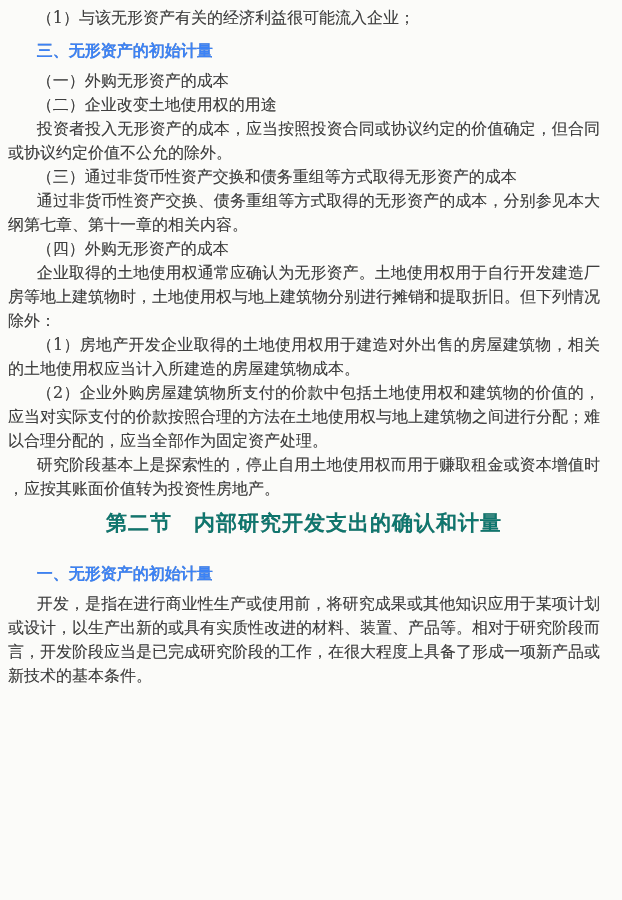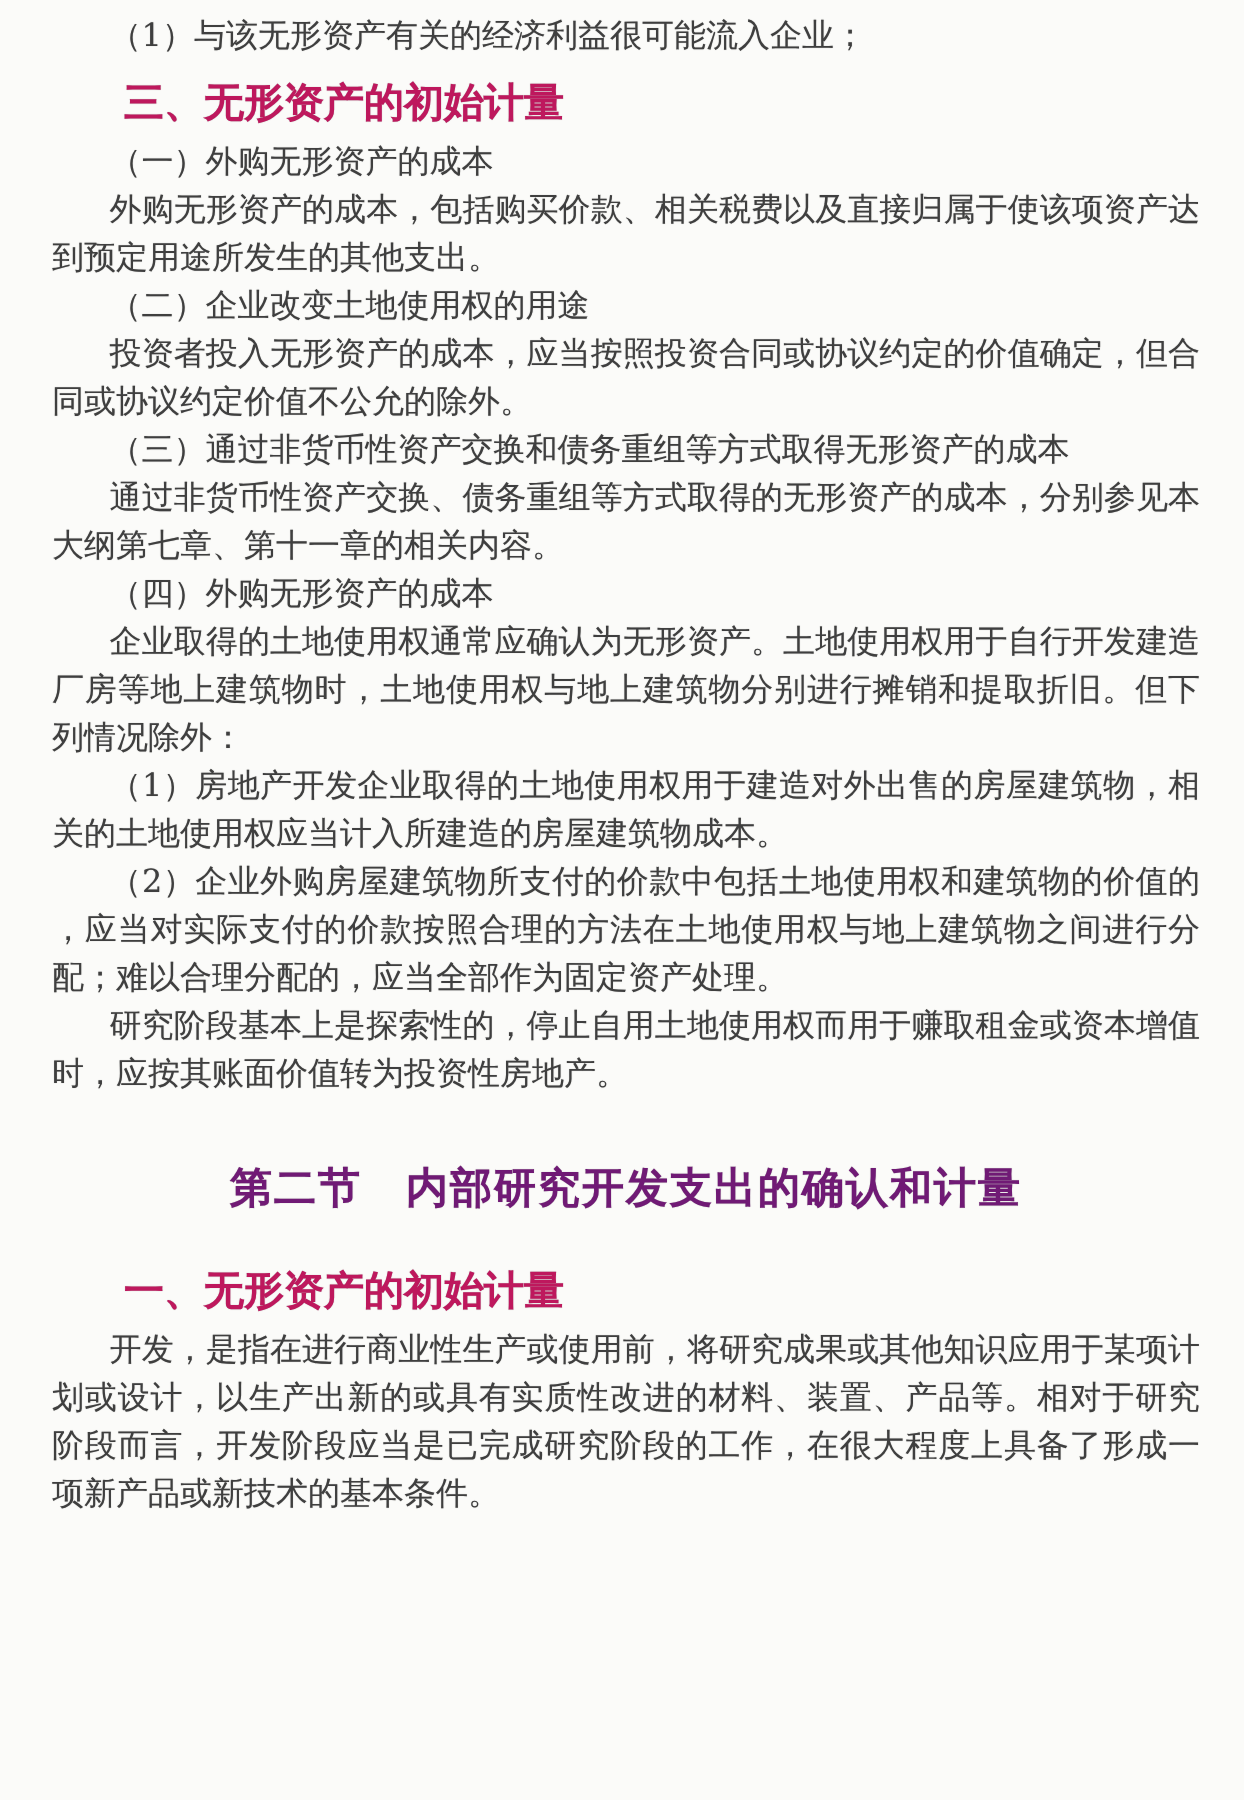--- a/index.html
+++ b/index.html
@@ -8,64 +8,63 @@
     background: #f4f4f2;
   }
   .page {
     position: relative;
     width: 622px;
     height: 900px;
     margin: 0 auto;
     background: #fbfbf9;
     overflow: hidden;
     box-sizing: border-box;
-    padding: 6px 22px 0 26px;
+    padding: 6px 22px 0 8px;
     font-family: "DejaVu Serif", "Liberation Serif", serif;
     color: #3f3f3f;
     text-shadow: 0 0 0.5px rgba(70,70,70,0.45);
   }
   .block-body {
     font-size: 16px;
     line-height: 24px;
     text-indent: 1.8em;
     margin: 0;
     text-align: justify;
     letter-spacing: 0;
     word-break: break-all;
     line-break: anywhere;
   }
   .block-heading {
     font-family: "DejaVu Sans", "Liberation Sans", sans-serif;
-    font-size: 20px;
+    font-size: 16px;
     line-height: 24px;
     font-weight: bold;
-    color: #be185d;
+    color: #3b82f6;
     margin: 9px 0 6px 0;
     text-indent: 1.8em;
   }
   .block-title {
     font-size: 21px;
     line-height: 30px;
     font-weight: bold;
-    color: #701a75;
+    color: #0f766e;
     text-align: center;
     letter-spacing: 1px;
-    margin: 30px 0 24px 0;
+    margin: 7px 0 24px 0;
     text-indent: 0;
     font-style: normal;
   }
 </style>
 </head>
 <body>
 
 <div class="page">
   <p class="block-body">（1）与该无形资产有关的经济利益很可能流入企业；</p>
   <p class="block-heading">三、无形资产的初始计量</p>
   <p class="block-body">（一）外购无形资产的成本</p>
-  <p class="block-body">外购无形资产的成本，包括购买价款、相关税费以及直接归属于使该项资产达到预定用途所发生的其他支出。</p>
   <p class="block-body">（二）企业改变土地使用权的用途</p>
   <p class="block-body">投资者投入无形资产的成本，应当按照投资合同或协议约定的价值确定，但合同或协议约定价值不公允的除外。</p>
   <p class="block-body">（三）通过非货币性资产交换和债务重组等方式取得无形资产的成本</p>
   <p class="block-body">通过非货币性资产交换、债务重组等方式取得的无形资产的成本，分别参见本大纲第七章、第十一章的相关内容。</p>
   <p class="block-body">（四）外购无形资产的成本</p>
   <p class="block-body">企业取得的土地使用权通常应确认为无形资产。土地使用权用于自行开发建造厂房等地上建筑物时，土地使用权与地上建筑物分别进行摊销和提取折旧。但下列情况除外：</p>
   <p class="block-body">（1）房地产开发企业取得的土地使用权用于建造对外出售的房屋建筑物，相关的土地使用权应当计入所建造的房屋建筑物成本。</p>
   <p class="block-body">（2）企业外购房屋建筑物所支付的价款中包括土地使用权和建筑物的价值的，应当对实际支付的价款按照合理的方法在土地使用权与地上建筑物之间进行分配；难以合理分配的，应当全部作为固定资产处理。</p>
   <p class="block-body">研究阶段基本上是探索性的，停止自用土地使用权而用于赚取租金或资本增值时，应按其账面价值转为投资性房地产。</p>
   <p class="block-title">第二节　内部研究开发支出的确认和计量</p>

